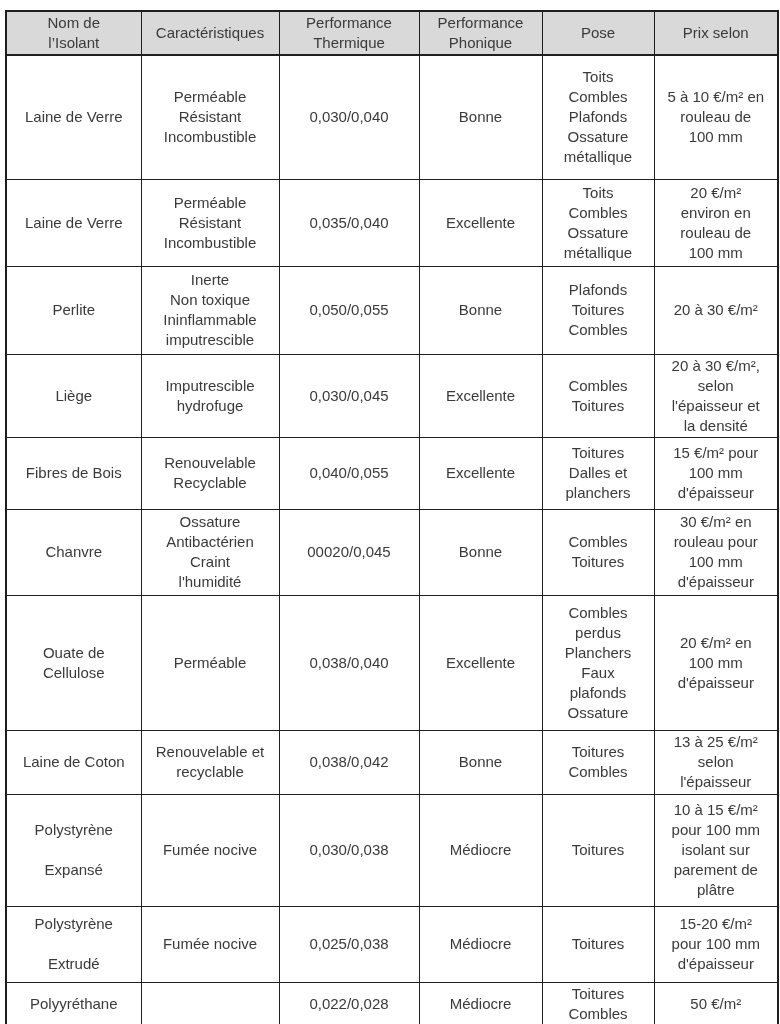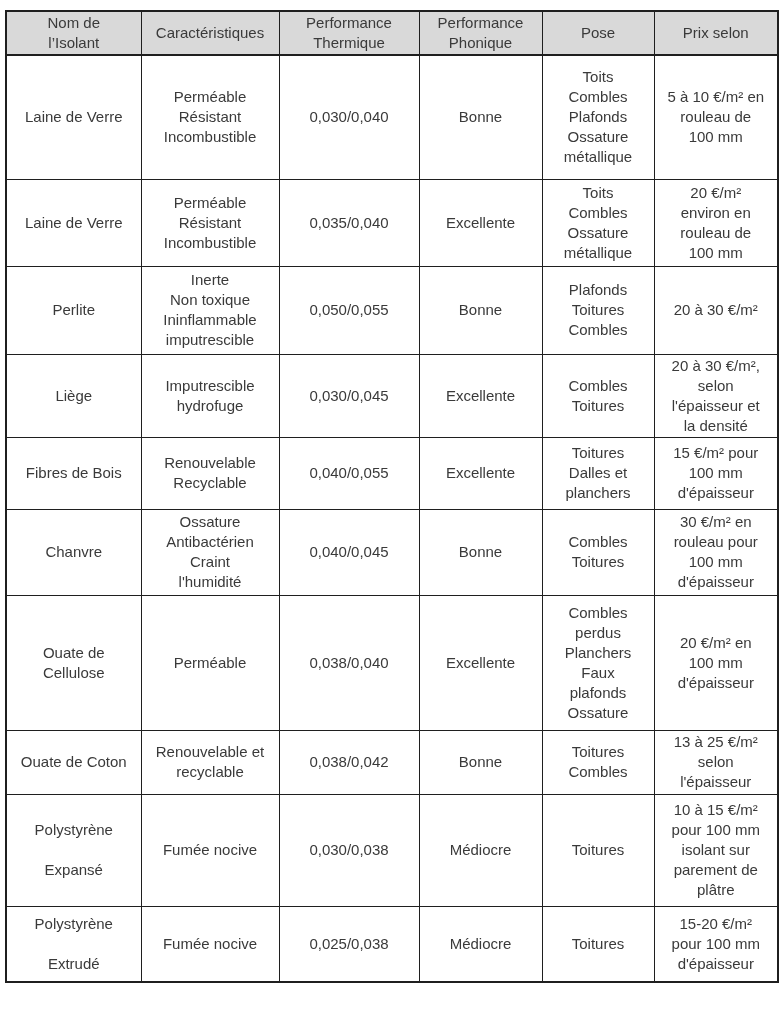--- a/index.html
+++ b/index.html
@@ -162,21 +162,21 @@
           <td>15 €/m² pour
 100 mm
 d'épaisseur</td>
         </tr>
         <tr>
           <td>Chanvre</td>
           <td>Ossature
 Antibactérien
 Craint
 l'humidité</td>
-          <td>0,040/0,045</td>
+          <td>00020/0,045</td>
           <td>Bonne</td>
           <td>Combles
 Toitures</td>
           <td>30 €/m² en
 rouleau pour
 100 mm
 d'épaisseur</td>
         </tr>
         <tr>
           <td>Ouate de
@@ -188,21 +188,21 @@
 perdus
 Planchers
 Faux
 plafonds
 Ossature</td>
           <td>20 €/m² en
 100 mm
 d'épaisseur</td>
         </tr>
         <tr>
-          <td>Ouate de Coton</td>
+          <td>Laine de Coton</td>
           <td>Renouvelable et
 recyclable</td>
           <td>0,038/0,042</td>
           <td>Bonne</td>
           <td>Toitures
 Combles</td>
           <td>13 à 25 €/m²
 selon
 l'épaisseur</td>
         </tr>
@@ -225,15 +225,24 @@
 
 Extrudé</td>
           <td>Fumée nocive</td>
           <td>0,025/0,038</td>
           <td>Médiocre</td>
           <td>Toitures</td>
           <td>15-20 €/m²
 pour 100 mm
 d'épaisseur</td>
         </tr>
+        <tr>
+          <td>Polyyréthane</td>
+          <td></td>
+          <td>0,022/0,028</td>
+          <td>Médiocre</td>
+          <td>Toitures
+Combles</td>
+          <td>50 €/m²</td>
+        </tr>
       </tbody>
   </table>
 </div>
 
 </body></html>

